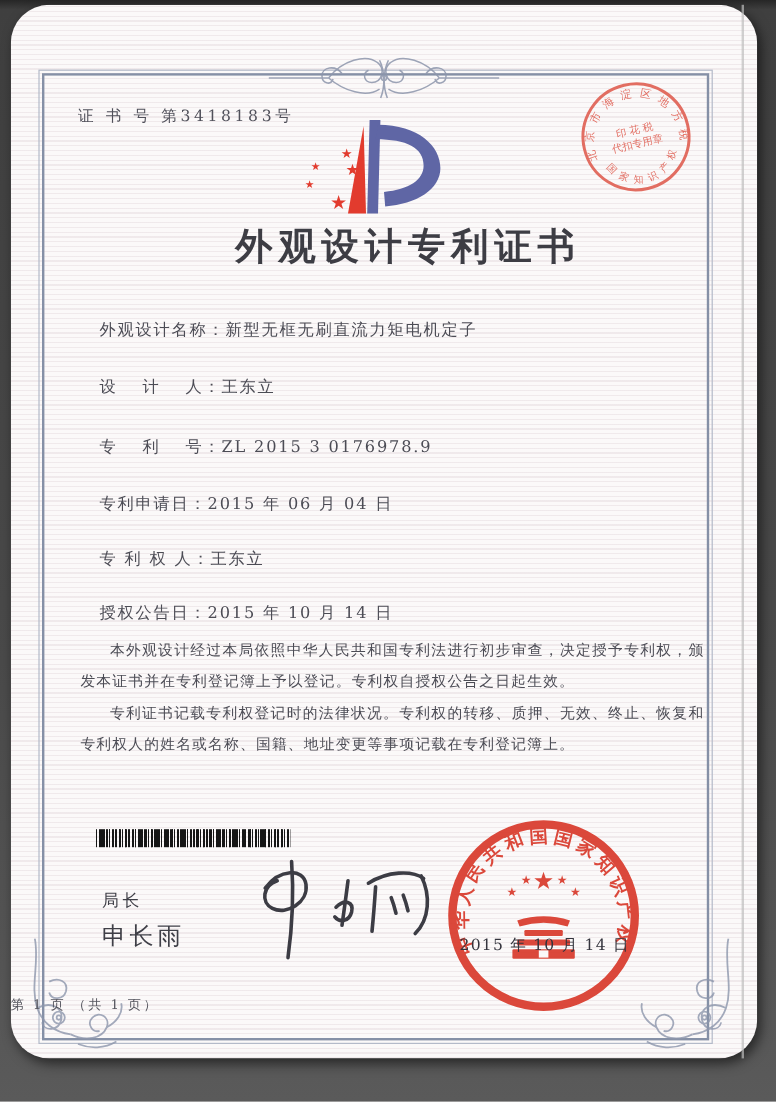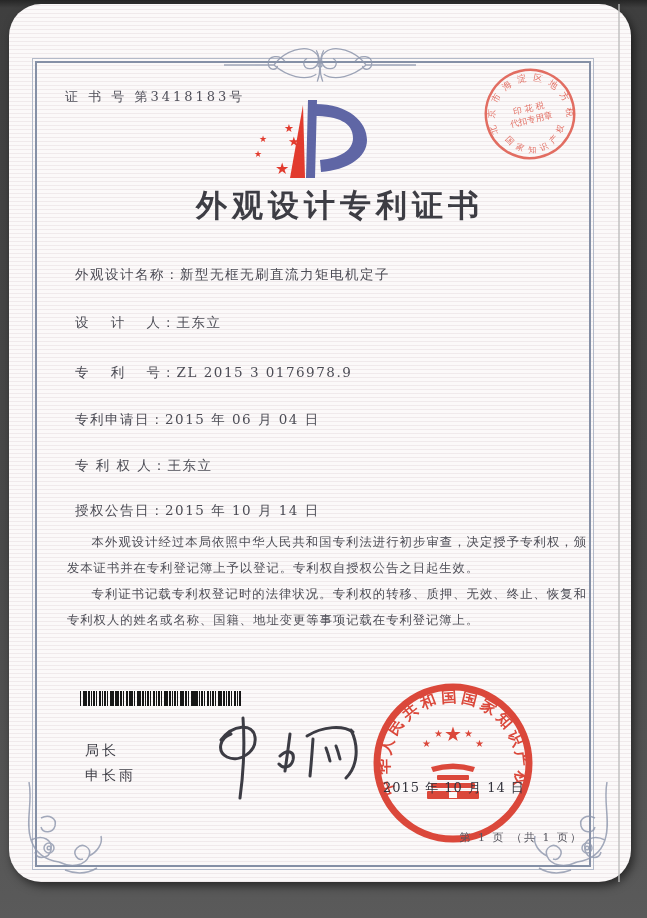--- a/index.html
+++ b/index.html
@@ -27,47 +27,47 @@
   .cert-no{
     position:absolute;left:56px;top:84px;
     font-size:13px;letter-spacing:3px;color:#50505a;
   }
   .logo{position:absolute;left:242px;top:88px;width:126px;height:90px;}
   .title{
     position:absolute;left:0;top:181px;width:100%;text-align:center;
     font-size:31px;font-weight:bold;letter-spacing:5px;color:#3d3d44;margin-left:20px;
   }
   .field{
-    position:absolute;left:66px;
+    position:absolute;left:74px;
     font-size:13.5px;letter-spacing:1.5px;color:#4c4c55;white-space:nowrap;text-align:right;
   }
   .f0{top:262px}.f1{top:310px}.f2{top:360px}.f3{top:407px}.f4{top:453px}.f5{top:498px}
   .paragraphs{
     position:absolute;left:58px;top:525px;width:520px;
     font-size:12.3px;line-height:26px;letter-spacing:1px;
     color:#4c4c55;text-align:justify;
   }
   .paragraphs p{margin:0;text-indent:2em;}
   .barcode{
     position:absolute;left:71px;top:687px;width:162px;height:15px;
     background-image:
       repeating-linear-gradient(90deg,#161616 0 1.2px,transparent 1.2px 2.6px,#161616 2.6px 4.6px,transparent 4.6px 5.4px),
       repeating-linear-gradient(90deg,transparent 0 6.5px,#161616 6.5px 7.3px,transparent 7.3px 11px,#161616 11px 11.8px,transparent 11.8px 13px);
   }
   .director-title{position:absolute;left:76px;top:738px;font-size:14px;letter-spacing:3px;color:#3f3f47;}
-  .director-name{position:absolute;left:76px;top:763px;font-size:14px;letter-spacing:3px;color:#3f3f47;}
+  .director-name{position:absolute;left:76px;top:763px;font-size:20px;letter-spacing:3px;color:#3f3f47;}
   .signature{position:absolute;left:186px;top:704px;width:165px;height:95px;}
   .seal-main{position:absolute;left:362px;top:677px;width:164px;height:164px;opacity:.92;}
   .issue-date{
     position:absolute;left:374px;top:775px;z-index:5;
     font-size:13px;letter-spacing:1px;color:#34343d;
   }
   .seal-tax{position:absolute;left:473px;top:62px;width:96px;height:96px;opacity:.88;transform:rotate(-13deg);}
   .footer{
-    position:absolute;left:0;top:826px;width:574px;text-align:right;
+    position:absolute;left:0;top:826px;width:574px;text-align:left;
     font-size:11px;letter-spacing:2px;color:#55555e;
   }
   .ornament-top{position:absolute;left:203px;top:37px;width:216px;height:48px;}
   .corner{position:absolute;width:92px;height:96px;}
   .corner-bl{left:10px;top:778px;}
   .corner-br{left:516px;top:778px;transform:scaleX(-1);}
   svg text{font-family:"DejaVu Serif","Liberation Serif",serif;}
 </style>
 </head>
 <body>

